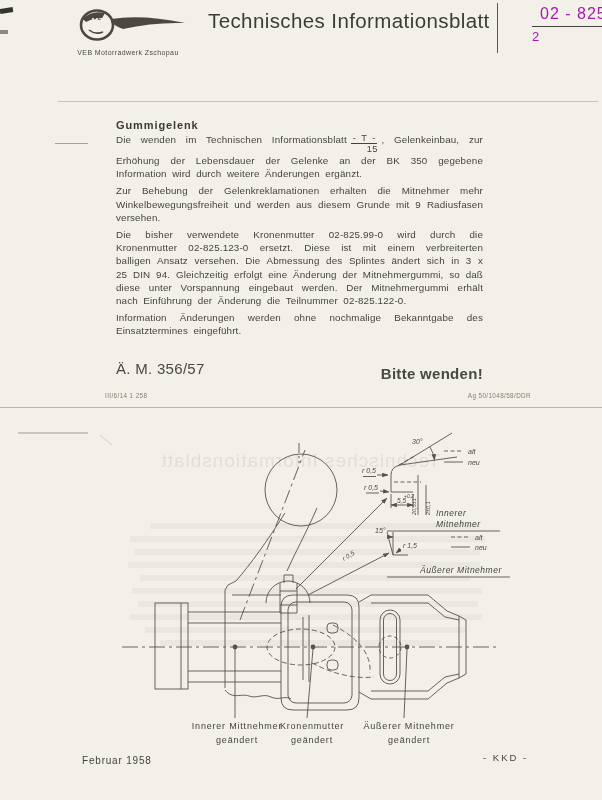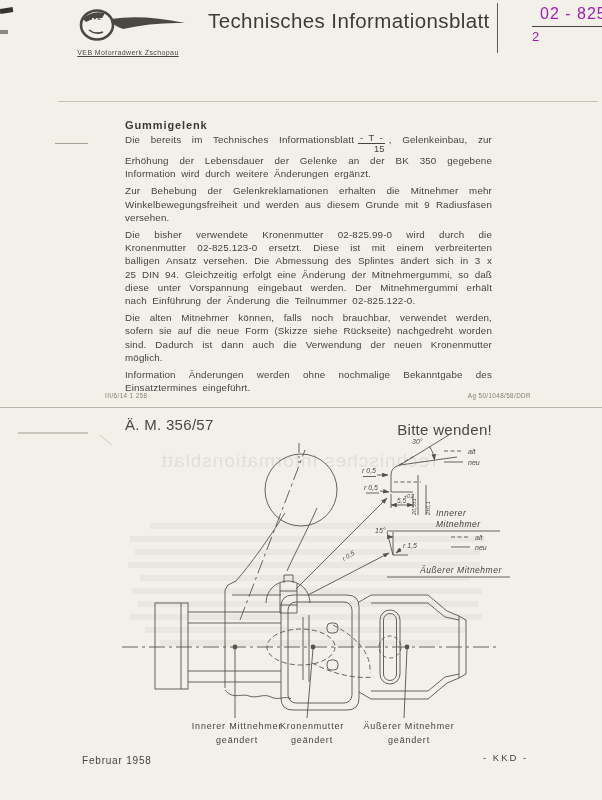--- a/index.html
+++ b/index.html
@@ -2,49 +2,49 @@
 <html lang="de"><head>
 <meta charset="utf-8">
 <style>
   html,body{margin:0;padding:0;background:#e9e7e2;}
   .page{
     position:relative;width:602px;height:800px;margin:0 auto;
     background:#f2f0e9;overflow:hidden;
     font-family:"Liberation Sans",sans-serif;color:#44423c;
   }
   
-  .logo-block{position:absolute;left:64px;top:8px;width:128px;text-align:center;text-decoration:underline;}
+  .logo-block{position:absolute;left:64px;top:8px;width:128px;text-align:center;}
   .company{font-size:7px;letter-spacing:.4px;color:#4c4a44;margin-top:1px;}
   .doc-title{
     position:absolute;left:208px;top:9px;width:280px;
     font-size:20.5px;letter-spacing:.4px;color:#3d3b36;white-space:nowrap;
   }
   .head-divider{position:absolute;left:497px;top:3px;width:1px;height:50px;background:#5b5952;}
   .doc-no{position:absolute;left:532px;top:5px;width:92px;text-align:left;color:#a21caf;}
   .doc-no .top{font-size:16px;letter-spacing:1px;display:inline-block;
     border-bottom:1.5px solid #45433d;padding:0 8px 3px 8px;}
   .doc-no .bottom{font-size:13px;margin-top:2px;}
   .head-rule{position:absolute;left:58px;top:101px;width:540px;height:1px;background:#c6c3b8;}
   
   .edge-mark1{position:absolute;left:0;top:8px;width:13px;height:5px;background:#34332f;transform:rotate(-8deg);}
   .edge-mark2{position:absolute;left:0;top:30px;width:8px;height:4px;background:#5c5a54;opacity:.7;}
   .margin-mark{position:absolute;left:55px;top:143px;width:33px;height:1px;background:#8a887e;opacity:.75;}
   
-  .textblock{position:absolute;left:125px;top:119px;width:367px;}
+  .textblock{position:absolute;left:116px;top:119px;width:367px;}
   .h-gummi{font-size:11px;font-weight:bold;letter-spacing:.9px;color:#3b3935;margin:0 0 2px 0;}
   .para{
     font-size:9.8px;line-height:13.2px;text-align:justify;
     word-spacing:2.6px;letter-spacing:.15px;margin:0 0 4px 0;color:#46443e;
   }
   .frac{display:inline-block;text-align:center;vertical-align:-9px;line-height:10px;margin:0 4px;}
   .frac .ft{display:block;border-bottom:1px solid #46443e;padding:0 2px;font-size:9.3px;}
   .frac .fb{display:block;font-size:9.3px;text-align:right;}
   .note-row{display:flex;justify-content:space-between;margin-top:22px;font-size:15px;
     letter-spacing:.3px;color:#4a4842;}
-  .note-row .turn{margin-top:5px;}
+  .note-row .turn{margin-top:5px;font-weight:bold;}
   
   .imprint{position:absolute;left:105px;top:392px;width:426px;display:flex;
     justify-content:space-between;font-size:6.3px;letter-spacing:.4px;color:#83816f;}
   .page-split{position:absolute;left:0;top:407px;width:602px;height:1px;background:#b7b4aa;}
   
   .drawing{position:absolute;left:0;top:405px;}
   
   .foot-date{position:absolute;left:82px;top:755px;font-size:10px;letter-spacing:.8px;color:#45433d;}
   .foot-sign{position:absolute;left:483px;top:752px;font-size:9.5px;letter-spacing:2px;color:#45433d;}
 </style>
@@ -74,25 +74,24 @@
   <div class="doc-no">
     <span class="top">02 - 825</span>
     <div class="bottom">2</div>
   </div>
 
   <div class="head-rule"></div>
 
   <div class="textblock">
     <div class="h-gummi">Gummigelenk</div>
 
-    <p class="para"><span>Die bereits im Technisches Informationsblatt</span><span class="frac"><span class="ft">- T -</span><span class="fb">15</span></span><span>, Gelenkeinbau, zur Erhöhung der Lebensdauer der Gelenke an der BK 350 gegebene Information wird durch weitere Änderungen ergänzt.</span></p>
+    <p class="para"><span>Die wenden im Technischen Informationsblatt</span><span class="frac"><span class="ft">- T -</span><span class="fb">15</span></span><span>, Gelenkeinbau, zur Erhöhung der Lebensdauer der Gelenke an der BK 350 gegebene Information wird durch weitere Änderungen ergänzt.</span></p>
 
     <p class="para">Zur Behebung der Gelenkreklamationen erhalten die Mitnehmer mehr Winkelbewegungs­freiheit und werden aus diesem Grunde mit 9 Radiusfasen versehen.</p>
     <p class="para">Die bisher verwendete Kronenmutter 02-825.99-0 wird durch die Kronenmutter 02-825.123-0 ersetzt. Diese ist mit einem verbreiterten balligen Ansatz versehen. Die Abmessung des Splintes ändert sich in 3 x 25 DIN 94. Gleichzeitig erfolgt eine Änderung der Mitnehmer­gummi, so daß diese unter Vorspannung eingebaut werden. Der Mitnehmergummi erhält nach Einführung der Änderung die Teilnummer 02-825.122-0.</p>
-    <p class="para">Die alten Mitnehmer können, falls noch brauchbar, verwendet werden, sofern sie auf die neue Form (Skizze siehe Rückseite) nachgedreht worden sind. Dadurch ist dann auch die Verwendung der neuen Kronenmutter möglich.</p>
     <p class="para">Information Änderungen werden ohne nochmalige Bekanntgabe des Einsatztermines eingeführt.</p>
 
     <div class="note-row">
       <span>Ä. M. 356/57</span>
       <span class="turn">Bitte wenden!</span>
     </div>
   </div>
 
   <div class="imprint">
     <span>III/6/14  1  258</span>

